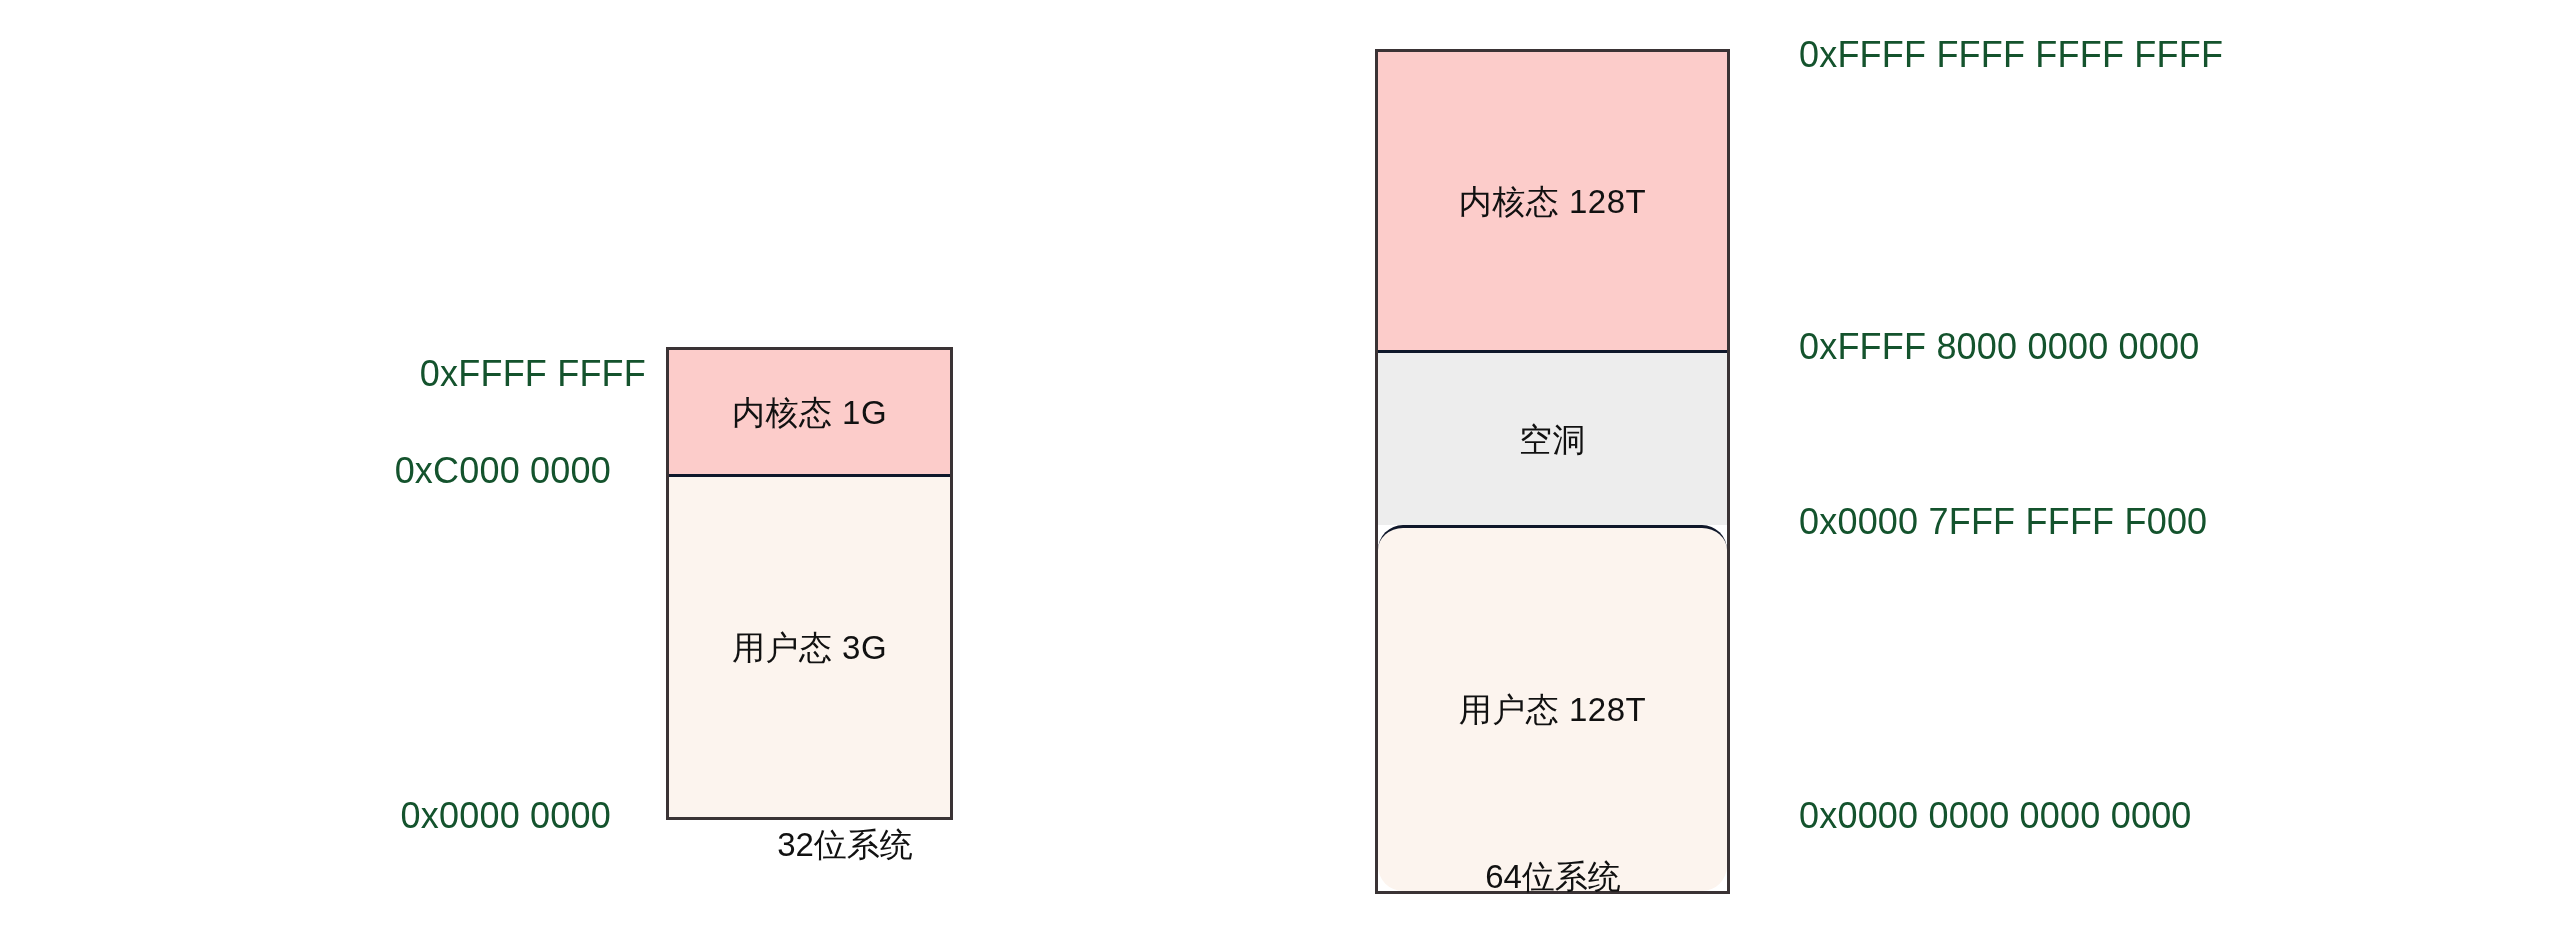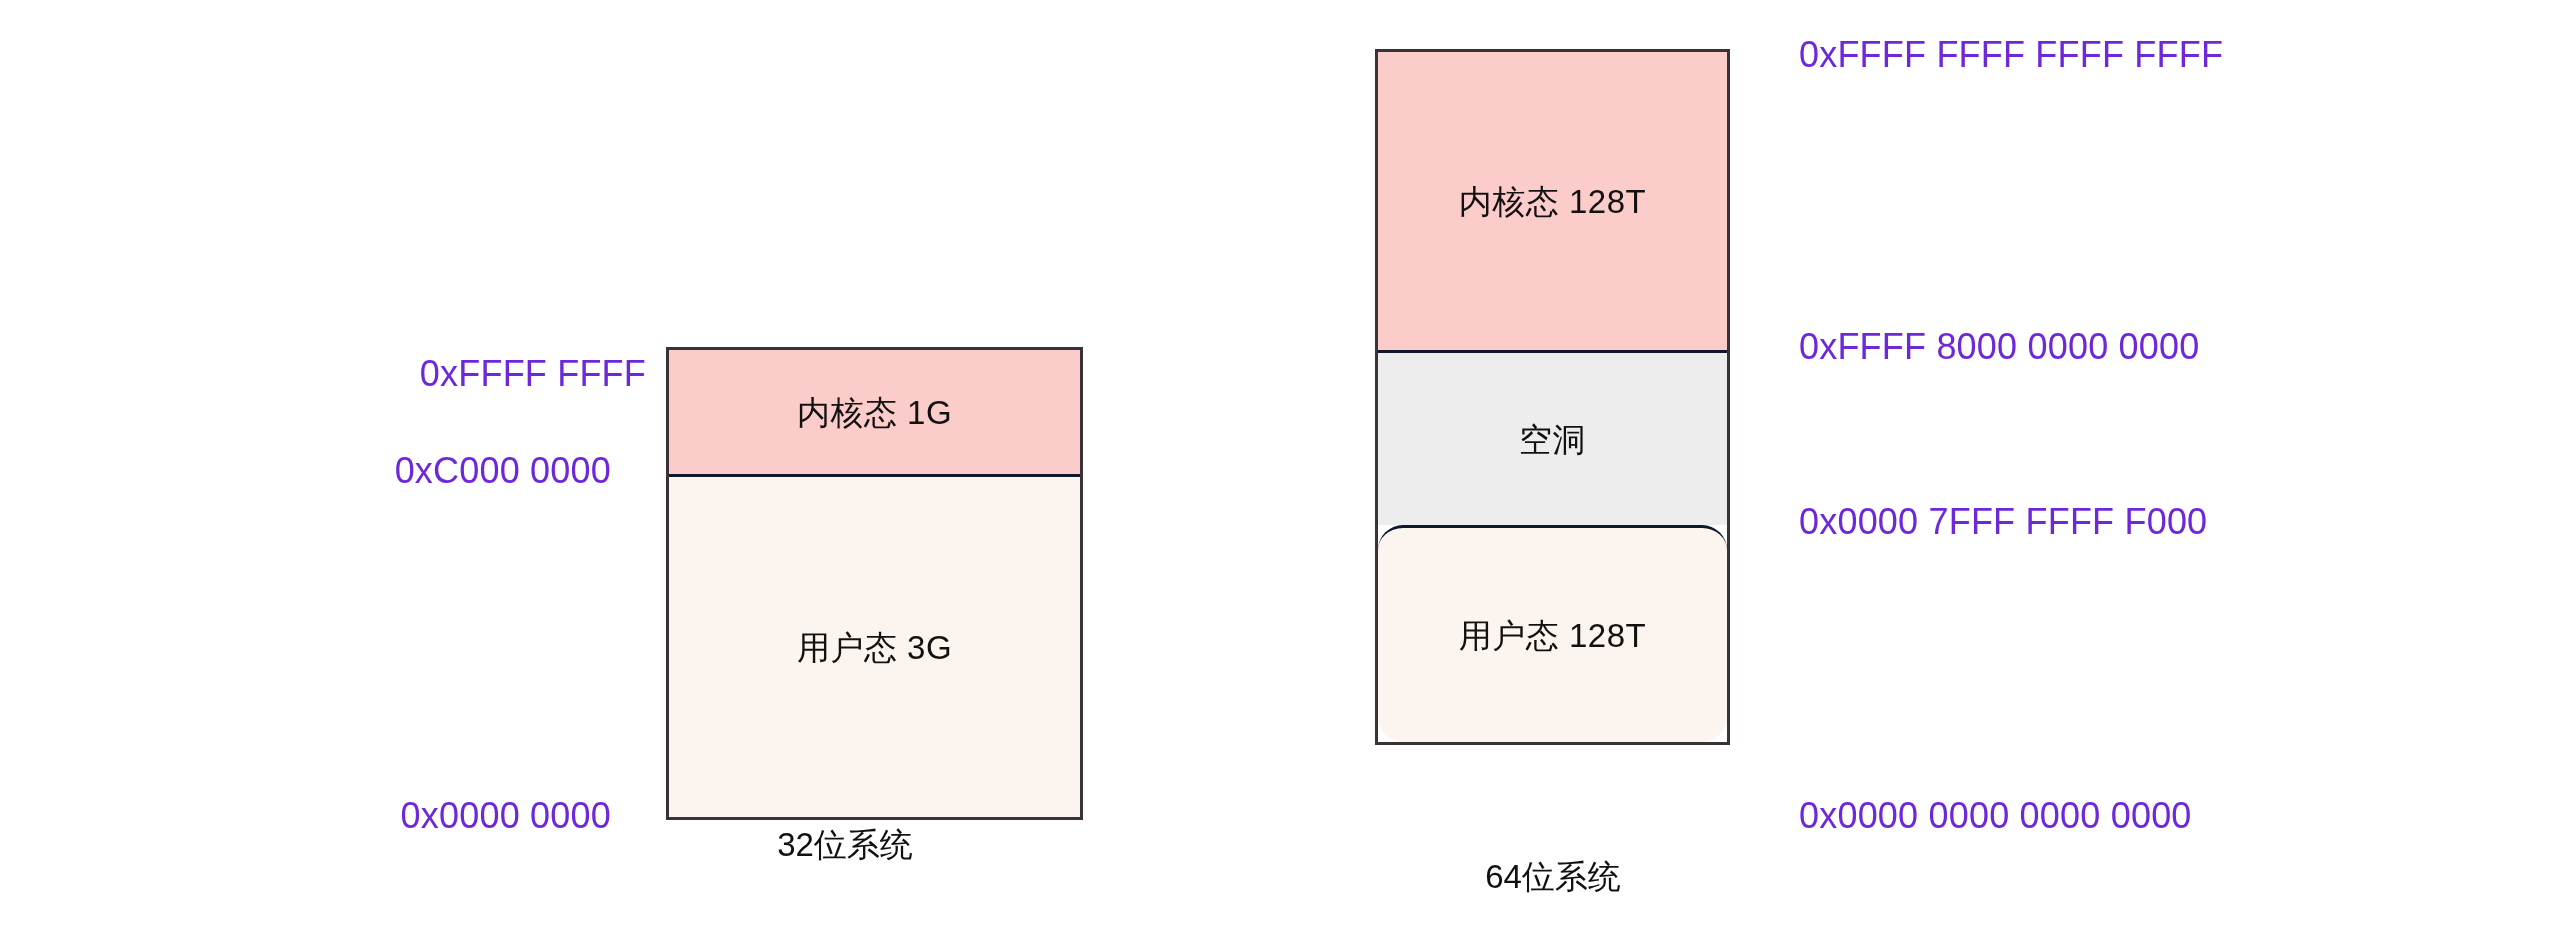--- a/index.html
+++ b/index.html
@@ -46,50 +46,50 @@
   .fill-kernel { background: #fcccca; }
   .fill-user   { background: #fcf4ee; }
   .fill-void   { background: #ededed; }
 
   
   .addr {
     position: absolute;
     font-size: 36px;
     line-height: 1;
     white-space: nowrap;
-    color: #6d28d9;
+    color: #14532d;
     letter-spacing: 0.2px;
   }
   .addr-left  { text-align: right; transform: translateY(-50%); }
   .addr-right { text-align: left;  transform: translateY(-50%); }
 
   
   .caption {
     position: absolute;
     font-size: 33px;
     line-height: 1;
     text-align: center;
     white-space: nowrap;
     color: #111111;
     transform: translateX(-50%);
   }
 
   
-  #map32 { left: 666px; top: 347px; width: 417px; height: 473px; }
+  #map32 { left: 666px; top: 347px; width: 287px; height: 473px; }
   #map32 .r-kernel { height: 124px; }
   #map32 .r-user   { flex: 1 1 auto; }
 
   #addr32-top    { right: 1930px; top: 353px; margin-top: 21px; }
   #addr32-split  { right: 1965px; top: 471px; }
   #addr32-bottom { right: 1965px; top: 816px; }
 
   #caption32 { left: 845px; top: 828px; }
 
   
-  #map64 { left: 1375px; top: 49px; width: 355px; height: 696px; }
+  #map64 { left: 1375px; top: 49px; width: 355px; height: 845px; }
   #map64 .r-kernel { height: 298px; }
   #map64 .r-void   { height: 175px; }
   #map64 .r-user   { flex: 1 1 auto; border-radius: 25px; }
 
   #addr64-top     { left: 1799px; top: 55px; }
   #addr64-kstart  { left: 1799px; top: 347px; }
   #addr64-uend    { left: 1799px; top: 522px; }
   #addr64-bottom  { left: 1799px; top: 816px; }
 
   #caption64 { left: 1553px; top: 860px; }

